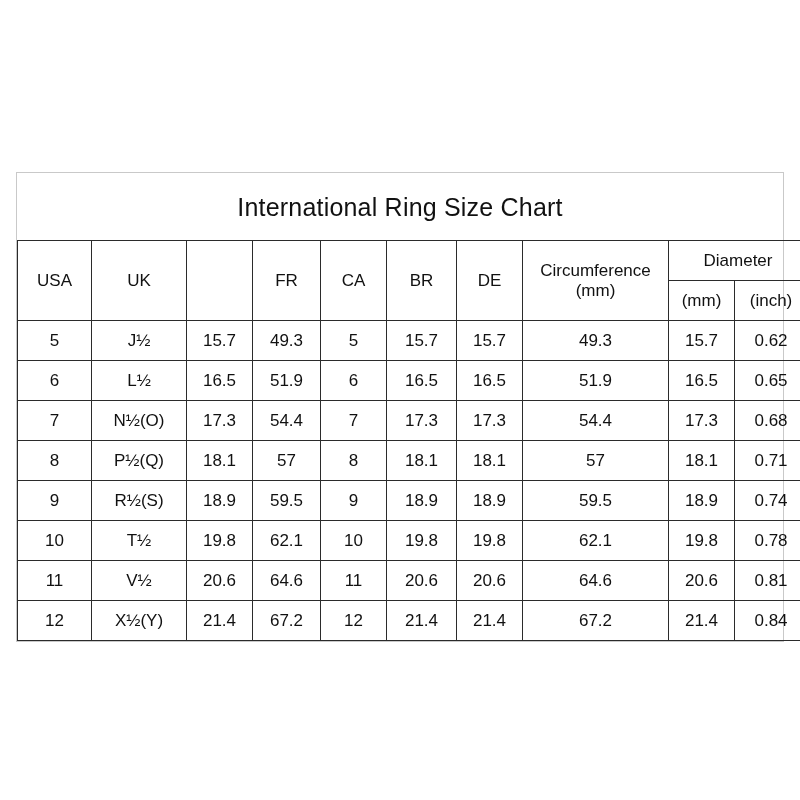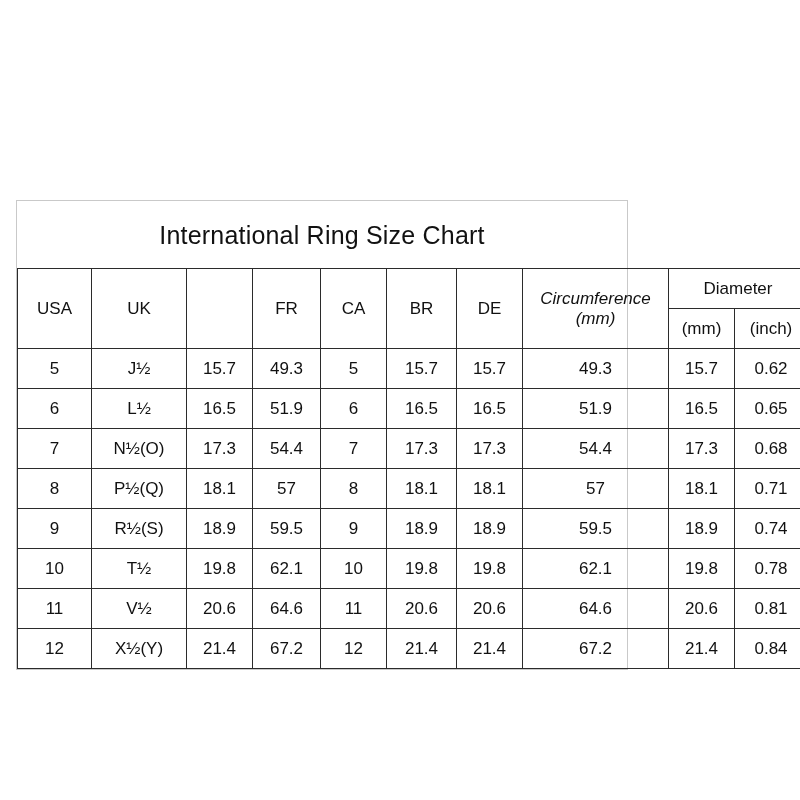--- a/index.html
+++ b/index.html
@@ -15,25 +15,24 @@
     position: relative;
     width: 800px;
     height: 800px;
     background: #ffffff;
     overflow: hidden;
   }
   .chart-card {
     position: absolute;
     left: 16px;
     top: 172px;
-    width: 612px;
+    width: 768px;
     border: 1px solid #c9c9c9;
     background: #ffffff;
     box-sizing: border-box;
-    margin-top: 28px;
   }
   .chart-title {
     text-align: center;
     font-size: 25px;
     font-weight: 400;
     padding: 20px 0 18px 0;
     letter-spacing: 0.2px;
     color: #111111;
   }
   table.ring-table {
@@ -51,21 +50,20 @@
     height: 39px;
     padding: 0 2px;
     overflow: hidden;
     white-space: nowrap;
   }
   .sub-head {
     font-size: 17px;
   }
   .head-circ {
     line-height: 1.15;
-    font-style: italic;
   }
   
   col.c-usa    { width: 74px; }
   col.c-uk     { width: 95px; }
   col.c-blank  { width: 66px; }
   col.c-fr     { width: 68px; }
   col.c-ca     { width: 66px; }
   col.c-br     { width: 70px; }
   col.c-de     { width: 66px; }
   col.c-circ   { width: 146px; }

